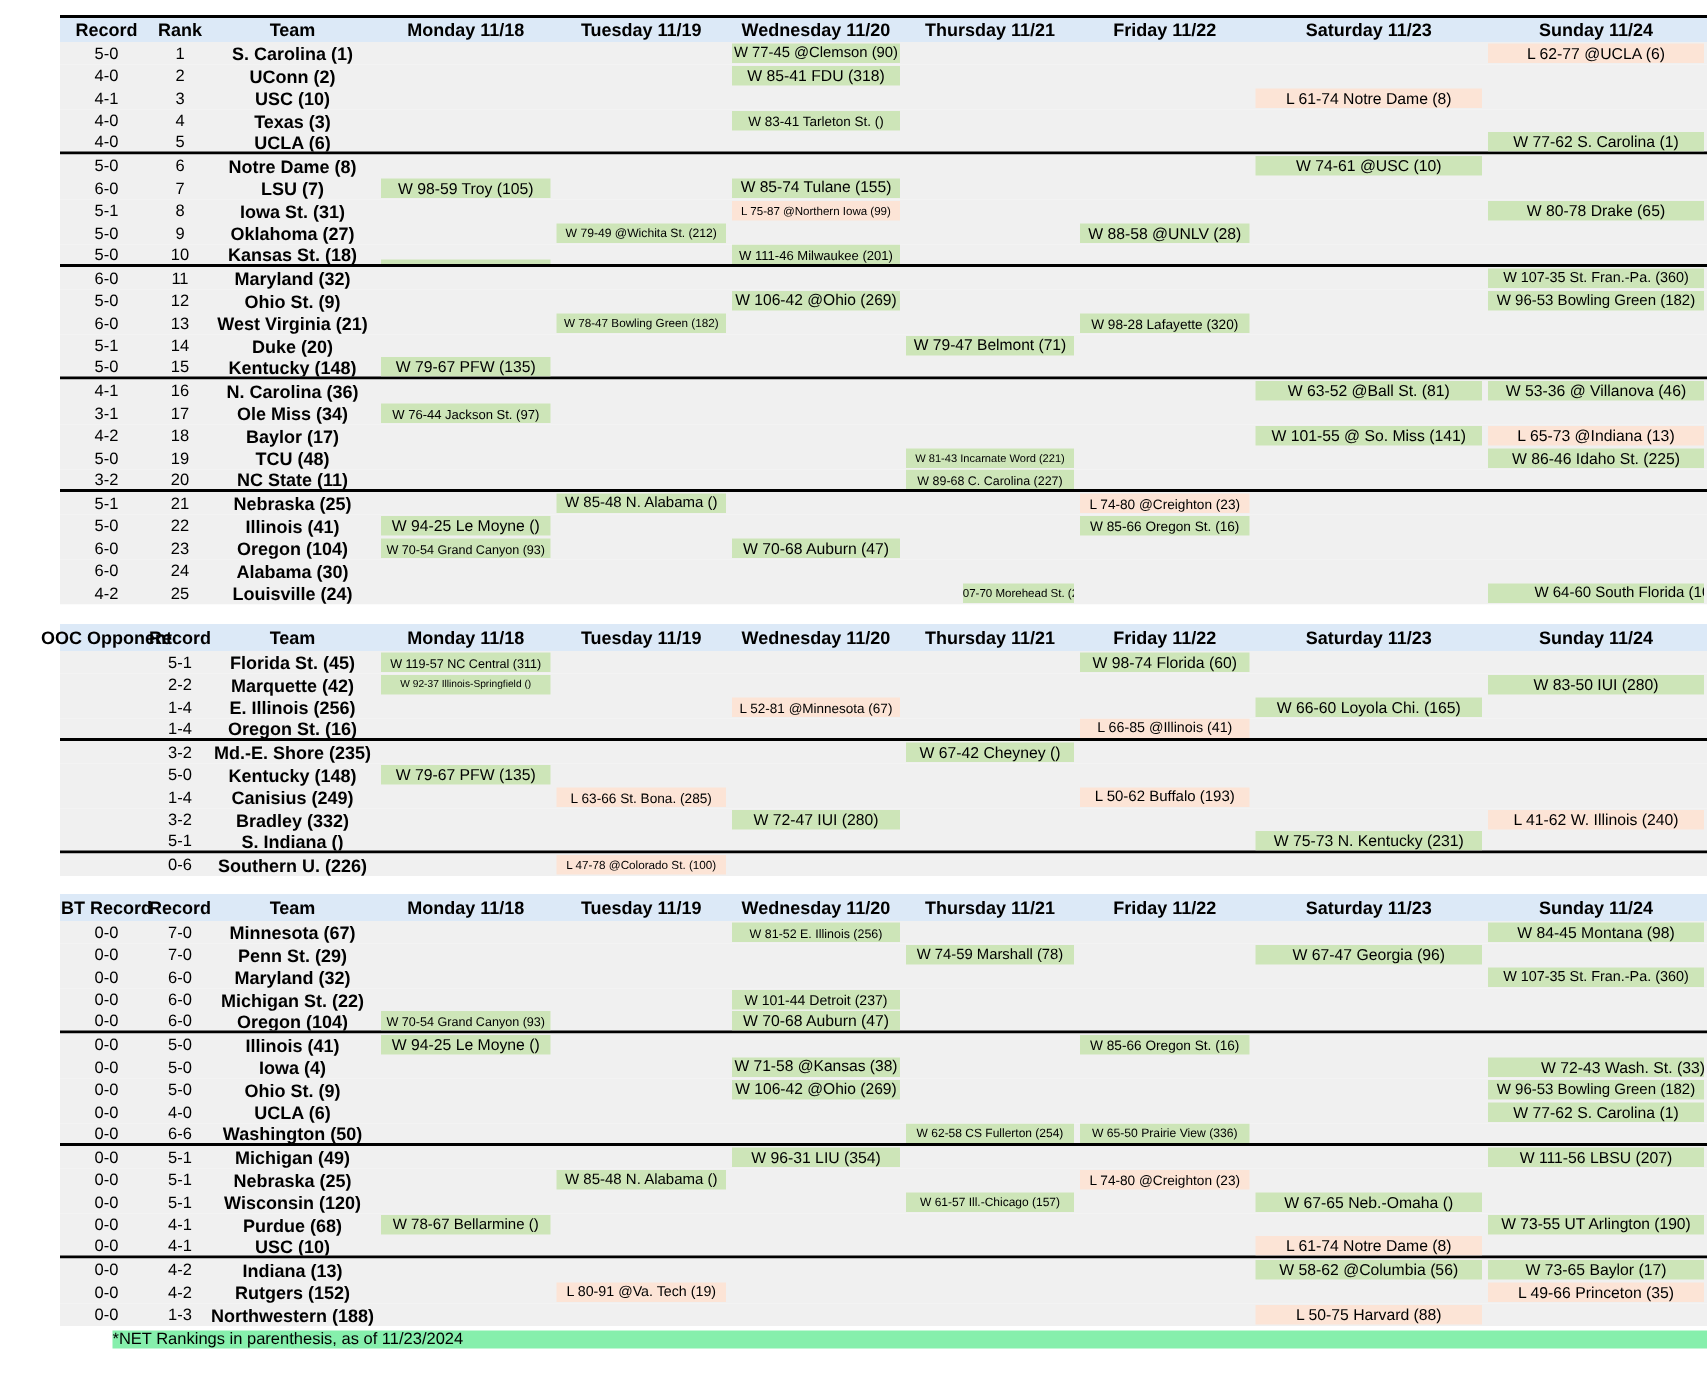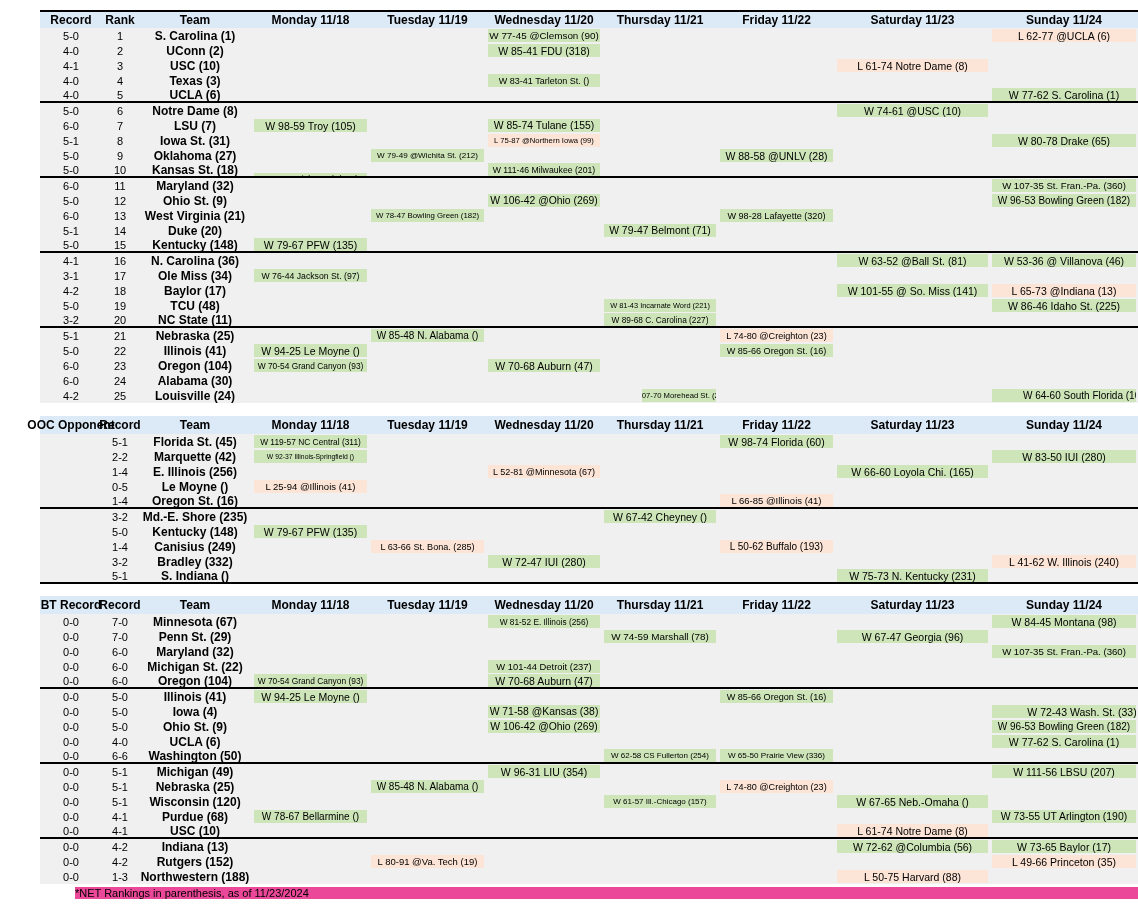--- a/index.html
+++ b/index.html
@@ -14,21 +14,21 @@
   .cell{overflow:hidden;white-space:nowrap;text-align:center;font-size:11px;
         display:flex;align-items:center;justify-content:center;min-width:0;}
   .hcell{font-size:12px;font-weight:bold;overflow:visible;z-index:1;}
   .team{font-weight:bold;font-size:12px;}
   .game{box-sizing:border-box;width:calc(100% - 4px);margin:1px 2px;height:13px;
         display:flex;align-items:center;justify-content:center;white-space:nowrap;overflow:hidden;}
   .win{background:var(--win-bg);}
   .loss{background:var(--loss-bg);}
   .gap1{height:13px;background:#fff;}
   .gap2{height:12px;background:#fff;}
-  .footnote{margin:3px 0 0 75px;font-size:11px;background:#ec4899;}
+  .footnote{margin:3px 0 0 75px;font-size:11px;background:#86efac;}
 </style>
 </head>
 <body>
 
 <div class="sheet">
   <div id="tables">
       <div class="table">
         <div class="row header-row top-line">
           <div class="cell hcell">Record</div>
           <div class="cell hcell">Rank</div>
@@ -473,34 +473,20 @@
           <div class="cell">
             <div class="game loss" style="font-size: 9px;">L 52-81 @Minnesota (67)</div>
           </div>
           <div class="cell"></div>
           <div class="cell"></div>
           <div class="cell">
             <div class="game win" style="font-size: 10.5px;">W 66-60 Loyola Chi. (165)</div>
           </div>
           <div class="cell"></div>
         </div>
-        <div class="row">
-          <div class="cell"></div>
-          <div class="cell">0-5</div>
-          <div class="cell team">Le Moyne ()</div>
-          <div class="cell">
-            <div class="game loss" style="font-size: 9.5px;">L 25-94 @Illinois (41)</div>
-          </div>
-          <div class="cell"></div>
-          <div class="cell"></div>
-          <div class="cell"></div>
-          <div class="cell"></div>
-          <div class="cell"></div>
-          <div class="cell"></div>
-        </div>
         <div class="row group-line">
           <div class="cell"></div>
           <div class="cell">1-4</div>
           <div class="cell team">Oregon St. (16)</div>
           <div class="cell"></div>
           <div class="cell"></div>
           <div class="cell"></div>
           <div class="cell"></div>
           <div class="cell">
             <div class="game loss" style="font-size: 9.5px;">L 66-85 @Illinois (41)</div>
@@ -573,20 +559,34 @@
           <div class="cell">5-1</div>
           <div class="cell team">S. Indiana ()</div>
           <div class="cell"></div>
           <div class="cell"></div>
           <div class="cell"></div>
           <div class="cell"></div>
           <div class="cell"></div>
           <div class="cell">
             <div class="game win" style="font-size: 10.5px;">W 75-73 N. Kentucky (231)</div>
           </div>
+          <div class="cell"></div>
+        </div>
+        <div class="row">
+          <div class="cell"></div>
+          <div class="cell">0-6</div>
+          <div class="cell team">Southern U. (226)</div>
+          <div class="cell"></div>
+          <div class="cell">
+            <div class="game loss" style="font-size: 7.8px;">L 47-78 @Colorado St. (100)</div>
+          </div>
+          <div class="cell"></div>
+          <div class="cell"></div>
+          <div class="cell"></div>
+          <div class="cell"></div>
           <div class="cell"></div>
         </div>
       </div>
       <div class="gap2"></div>
       <div class="table">
         <div class="row header-row">
           <div class="cell hcell">BT Record</div>
           <div class="cell hcell">Record</div>
           <div class="cell hcell">Team</div>
           <div class="cell hcell">Monday 11/18</div>
@@ -832,21 +832,21 @@
         <div class="row">
           <div class="cell">0-0</div>
           <div class="cell">4-2</div>
           <div class="cell team">Indiana (13)</div>
           <div class="cell"></div>
           <div class="cell"></div>
           <div class="cell"></div>
           <div class="cell"></div>
           <div class="cell"></div>
           <div class="cell">
-            <div class="game win" style="font-size: 10.5px;">W 72-62 @Columbia (56)</div>
+            <div class="game win" style="font-size: 10.5px;">W 58-62 @Columbia (56)</div>
           </div>
           <div class="cell">
             <div class="game win" style="font-size: 10.5px;">W 73-65 Baylor (17)</div>
           </div>
         </div>
         <div class="row">
           <div class="cell">0-0</div>
           <div class="cell">4-2</div>
           <div class="cell team">Rutgers (152)</div>
           <div class="cell"></div>

